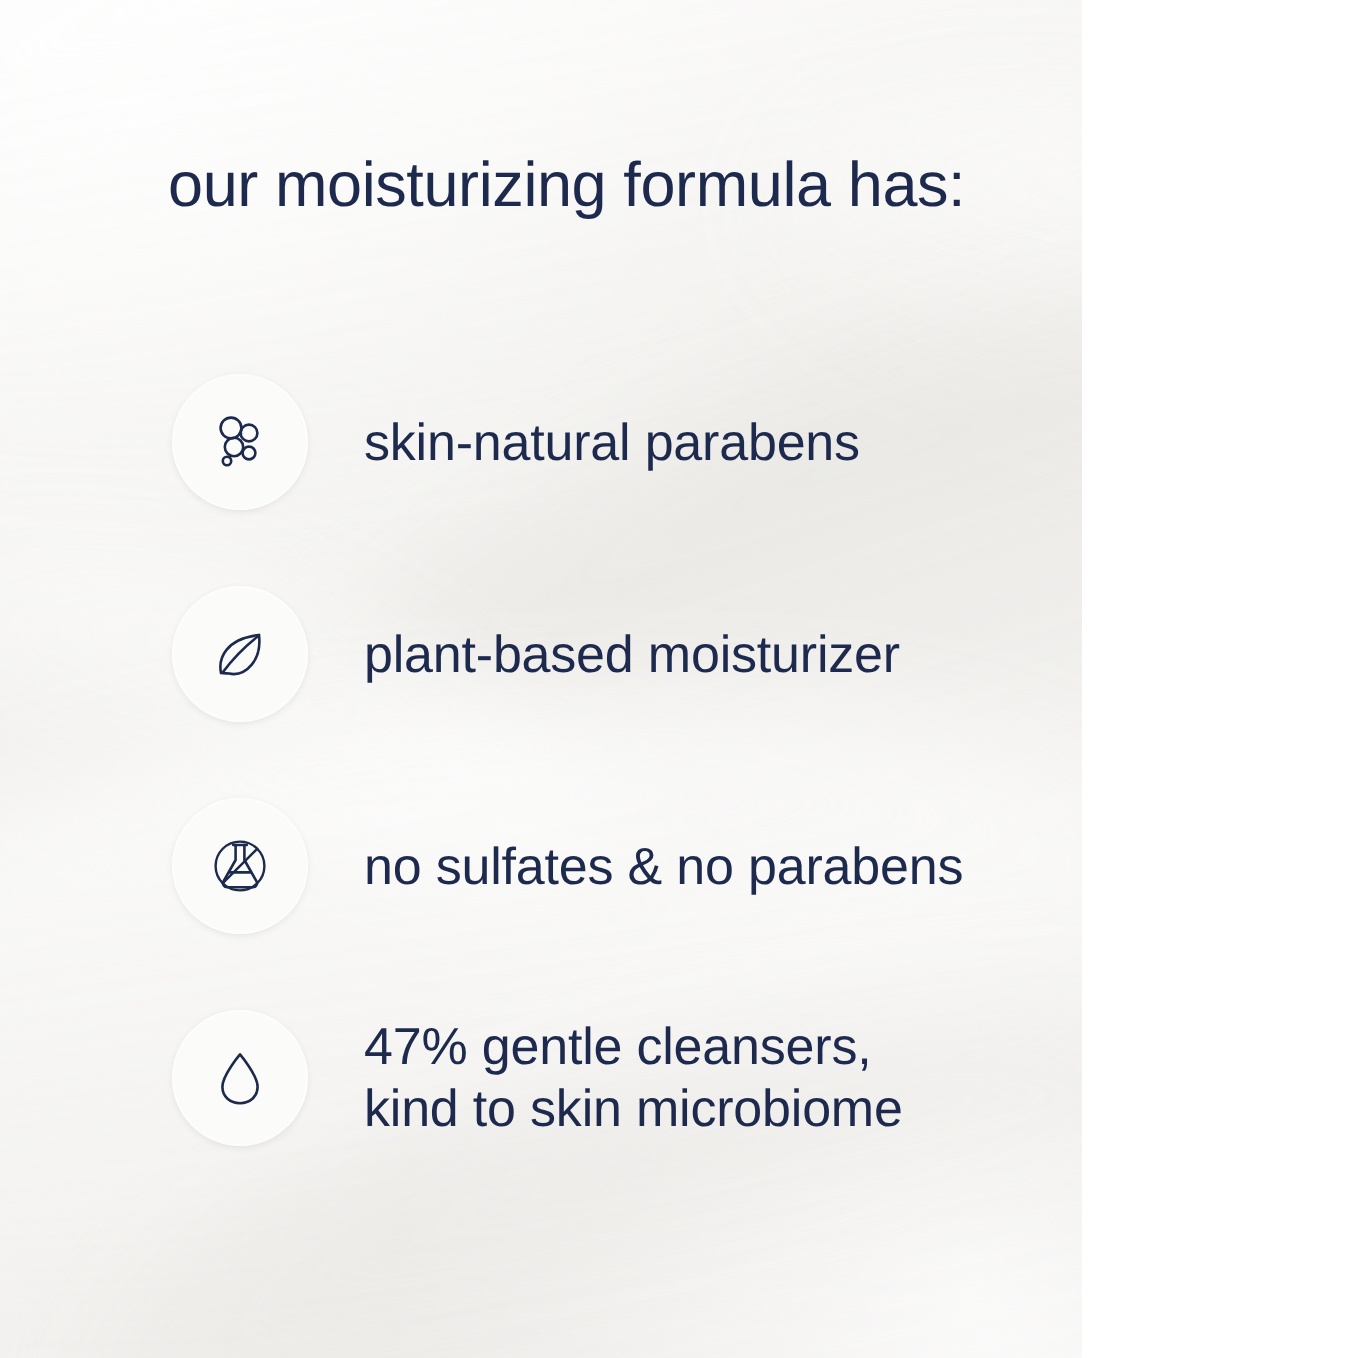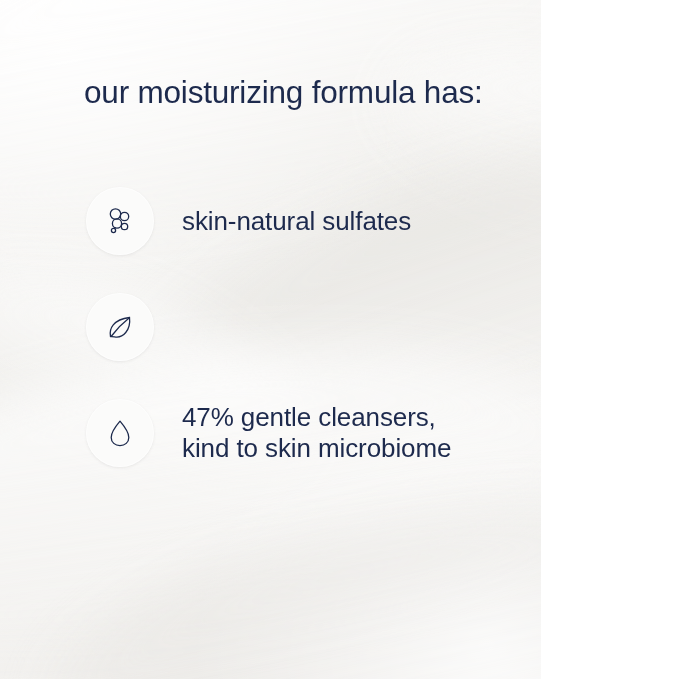--- a/index.html
+++ b/index.html
@@ -148,34 +148,49 @@
               <circle cx="15.5" cy="13" r="5.2"></circle>
               <circle cx="24.5" cy="15.5" r="4.2"></circle>
               <circle cx="17" cy="22.5" r="4.6"></circle>
               <circle cx="24.5" cy="25.5" r="3.2"></circle>
               <circle cx="13.5" cy="29.5" r="2.1"></circle>
               <path d="M14.3 27.9 L15.6 26.3"></path>
               <path d="M20.5 15.5 L21 15.3"></path>
             </svg>
           </span>
         </div>
-        <div class="row-label">skin-natural sulfates</div>
+        <div class="row-label">skin-natural parabens</div>
       </div>
 
       <div class="row">
         <div class="badge">
           <span>
             <svg width="40" height="40" viewBox="0 0 40 40" fill="none" stroke="#1d2a4d" stroke-width="1.3" stroke-linecap="round">
               <path d="M10.5 29.5 C9 22 13 12.5 29.5 10.5 C31 23 23 31.5 14.5 29.8 C13 29.5 11.5 29.6 10.5 29.5 Z"></path>
               <path d="M11.5 29 C16 23 21.5 17 28.8 11.3"></path>
             </svg>
           </span>
         </div>
-      </div>
-
+        <div class="row-label">plant-based moisturizer</div>
+      </div>
+
+      <div class="row">
+        <div class="badge">
+          <span>
+            <svg width="40" height="40" viewBox="0 0 40 40" fill="none" stroke="#1d2a4d" stroke-width="1.3" stroke-linecap="round" stroke-linejoin="round">
+              <path d="M16.6 9.5 L23.4 9.5"></path>
+              <path d="M17.8 9.5 L17.8 17 L11.8 27.6 C11 29 12 30.6 13.6 30.6 L26.4 30.6 C28 30.6 29 29 28.2 27.6 L22.2 17 L22.2 9.5"></path>
+              <path d="M14.6 23.2 L25.4 23.2"></path>
+              <circle cx="20" cy="20" r="12.2" stroke-width="1.2"></circle>
+              <path d="M11.4 28.6 L28.6 11.4" stroke-width="1.2"></path>
+            </svg>
+          </span>
+        </div>
+        <div class="row-label">no sulfates &amp; no parabens</div>
+      </div>
 
       <div class="row">
         <div class="badge">
           <span>
             <svg width="40" height="40" viewBox="0 0 40 40" fill="none" stroke="#1d2a4d" stroke-width="1.3" stroke-linecap="round" stroke-linejoin="round">
               <path d="M20 8.2 C20 8.2 11.2 18.6 11.2 24.4 C11.2 29.4 15.1 32.6 20 32.6 C24.9 32.6 28.8 29.4 28.8 24.4 C28.8 18.6 20 8.2 20 8.2 Z"></path>
             </svg>
           </span>
         </div>
         <div class="row-label">47% gentle cleansers,

